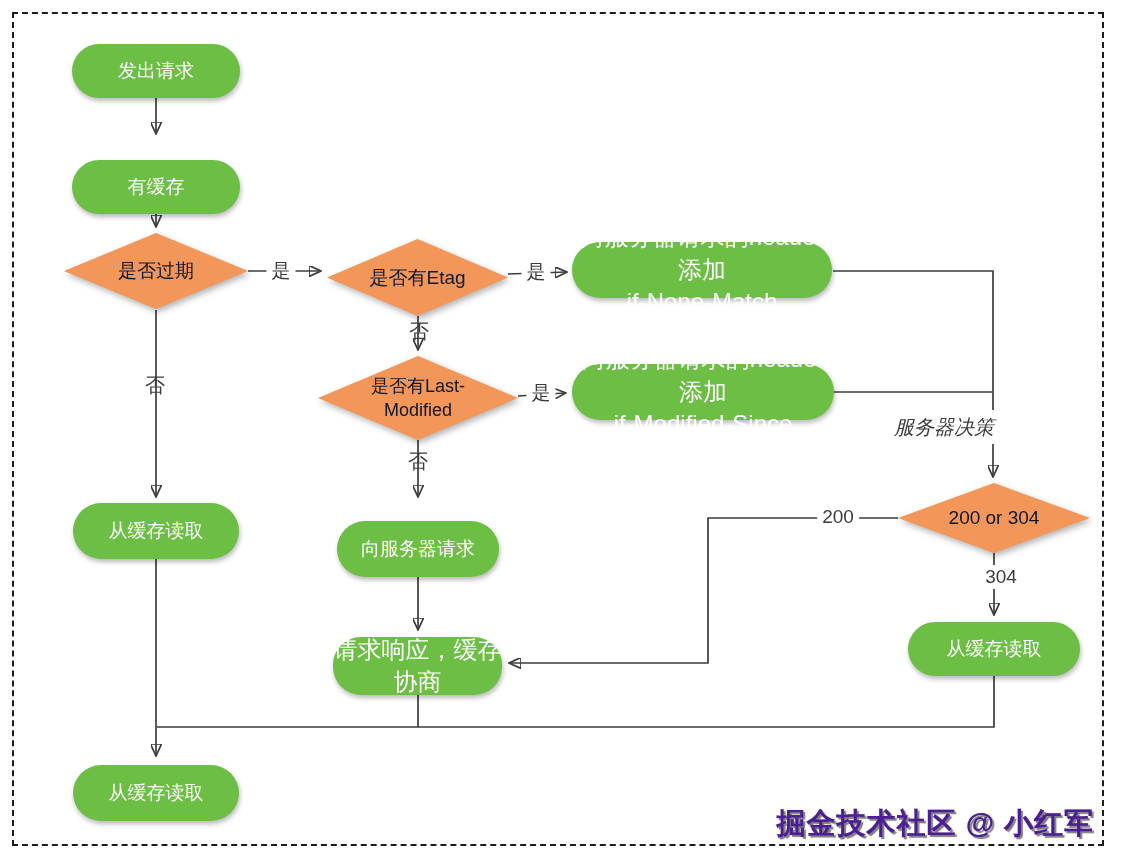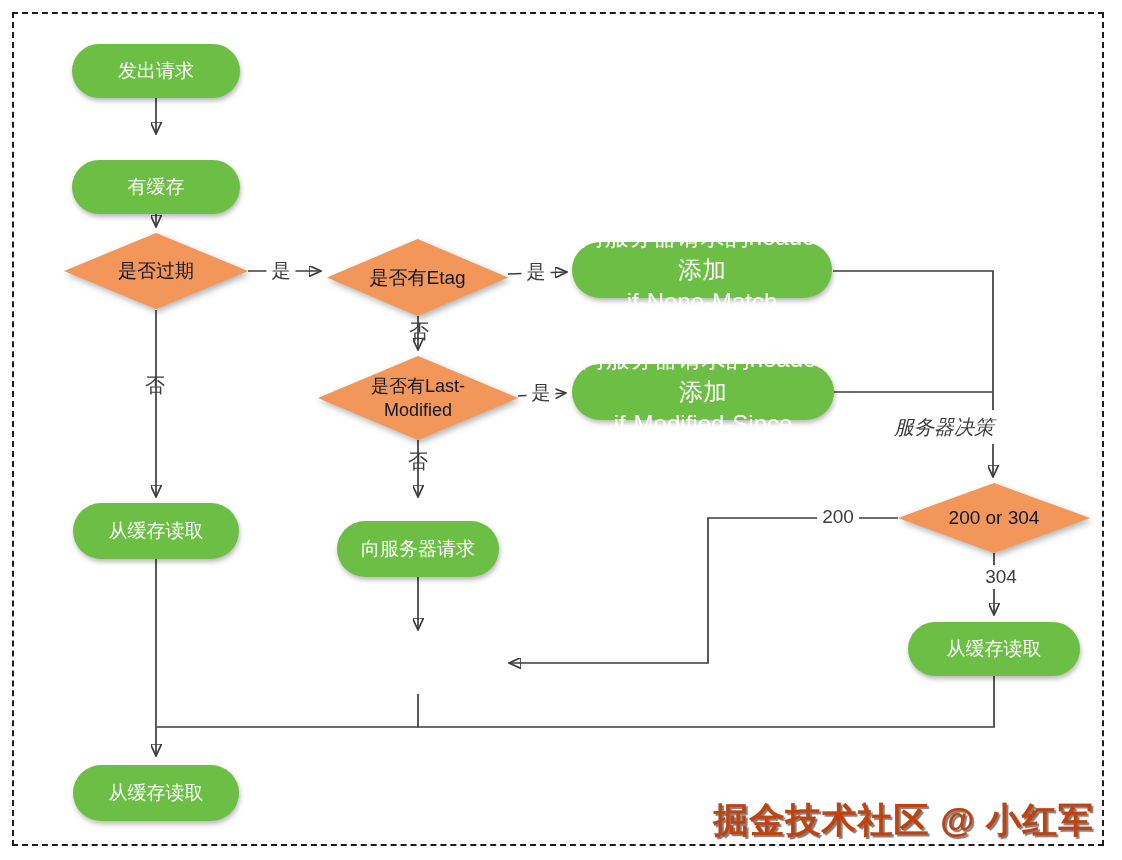--- a/index.html
+++ b/index.html
@@ -77,24 +77,24 @@
     color: #3d3d3d;
     font-size: 19px;
     padding: 1px 5px;
     z-index: 3;
     white-space: nowrap;
   }
   .elabel.plain { background: transparent; font-size: 20px; }
   .watermark {
     position: absolute;
     right: 24px; bottom: 16px;
-    font-size: 35px;
+    font-size: 29px;
     font-weight: bold;
     letter-spacing: 1px;
-    color: #c2410c;
+    color: #4c1d95;
     text-shadow: 2px 2px 1px #7f7f7f, 0 0 1px #9a9a9a;
     z-index: 3;
   }
 
   
   #n-send       { left: 72px;  top: 44px;  width: 168px; height: 54px; }
   #n-cache      { left: 72px;  top: 140px; width: 168px; height: 54px; margin-top: 20px; }
   #d-expired    { left: 64px;  top: 233px; width: 184px; height: 76px; }
   #d-etag       { left: 327px; top: 239px; width: 181px; height: 77px; }
   #n-nonematch  { left: 572px; top: 242px; width: 260px; height: 56px; }
@@ -198,20 +198,24 @@
   <div class="dwrap" id="d-status">
     <div class="diamond">
       <span>200 or 304</span>
     </div>
   </div>
 
   <div class="node pill" id="n-readcache2">
     <span>从缓存读取</span>
   </div>
 
+  <div class="node hbox" id="n-response">
+    <div>请求响应，缓存</div>
+    <div>协商</div>
+  </div>
 
   <div class="node pill" id="n-final">
     <span>从缓存读取</span>
   </div>
 
   <div class="elabel" id="l-yes1">是</div>
   <div class="elabel plain" id="l-no3">否</div>
   <div class="elabel" id="l-yes2">是</div>
   <div class="elabel plain" id="l-no1">否</div>
   <div class="elabel" id="l-yes3">是</div>

